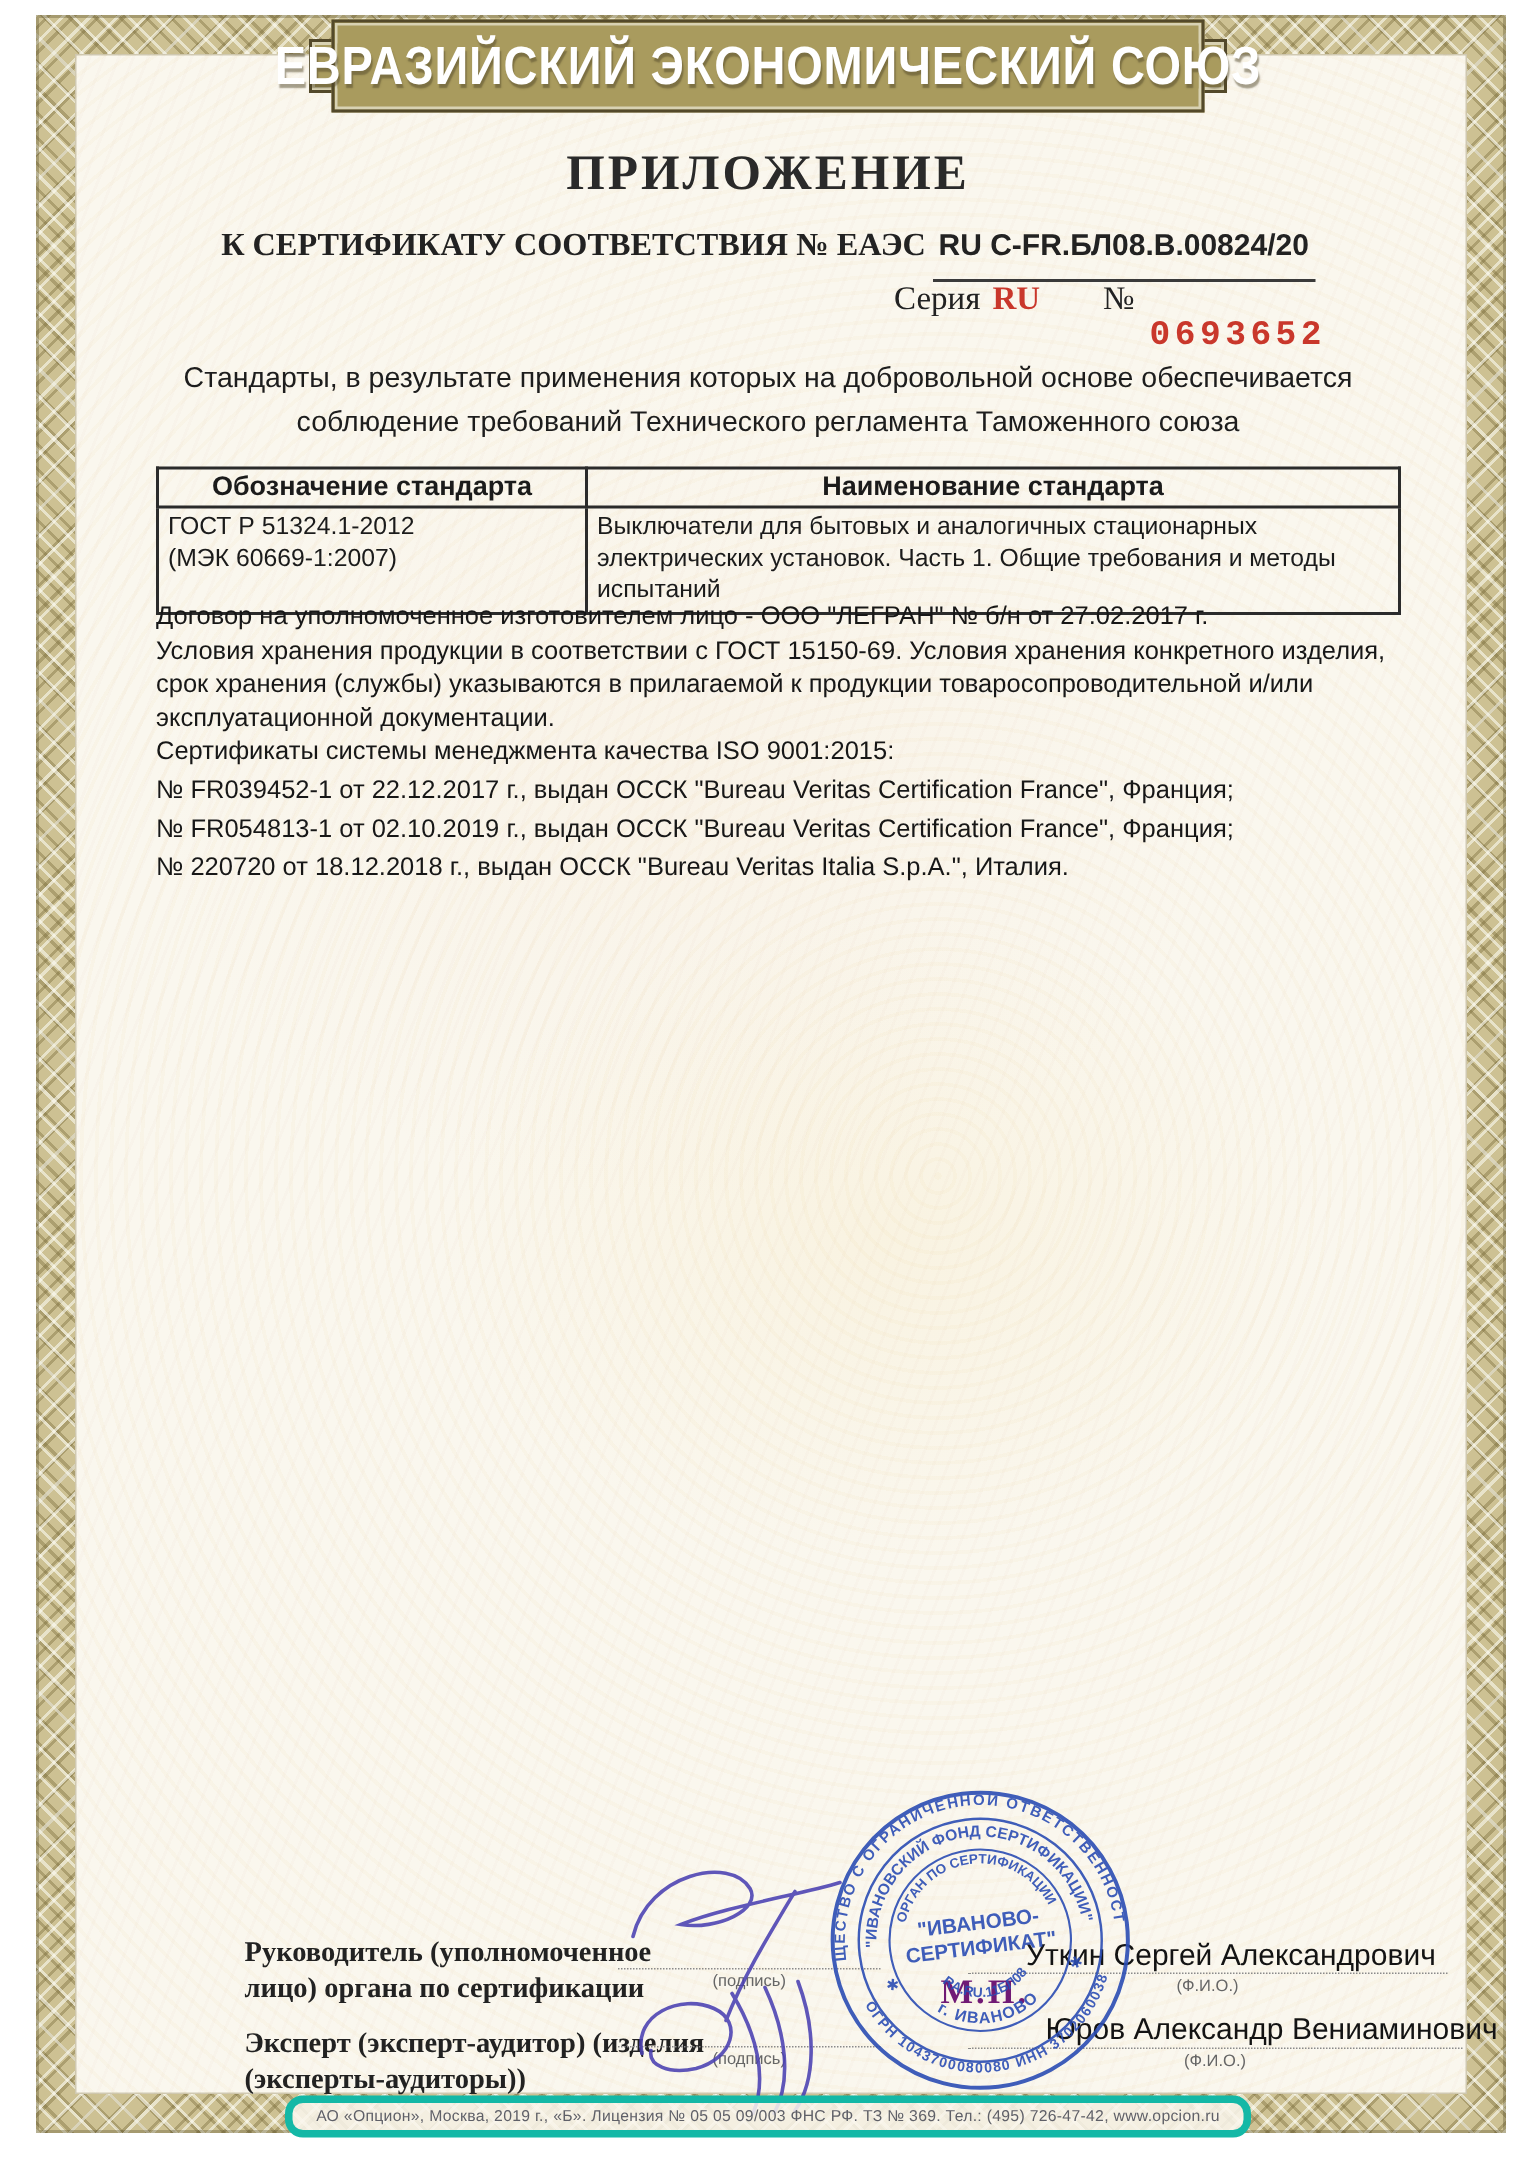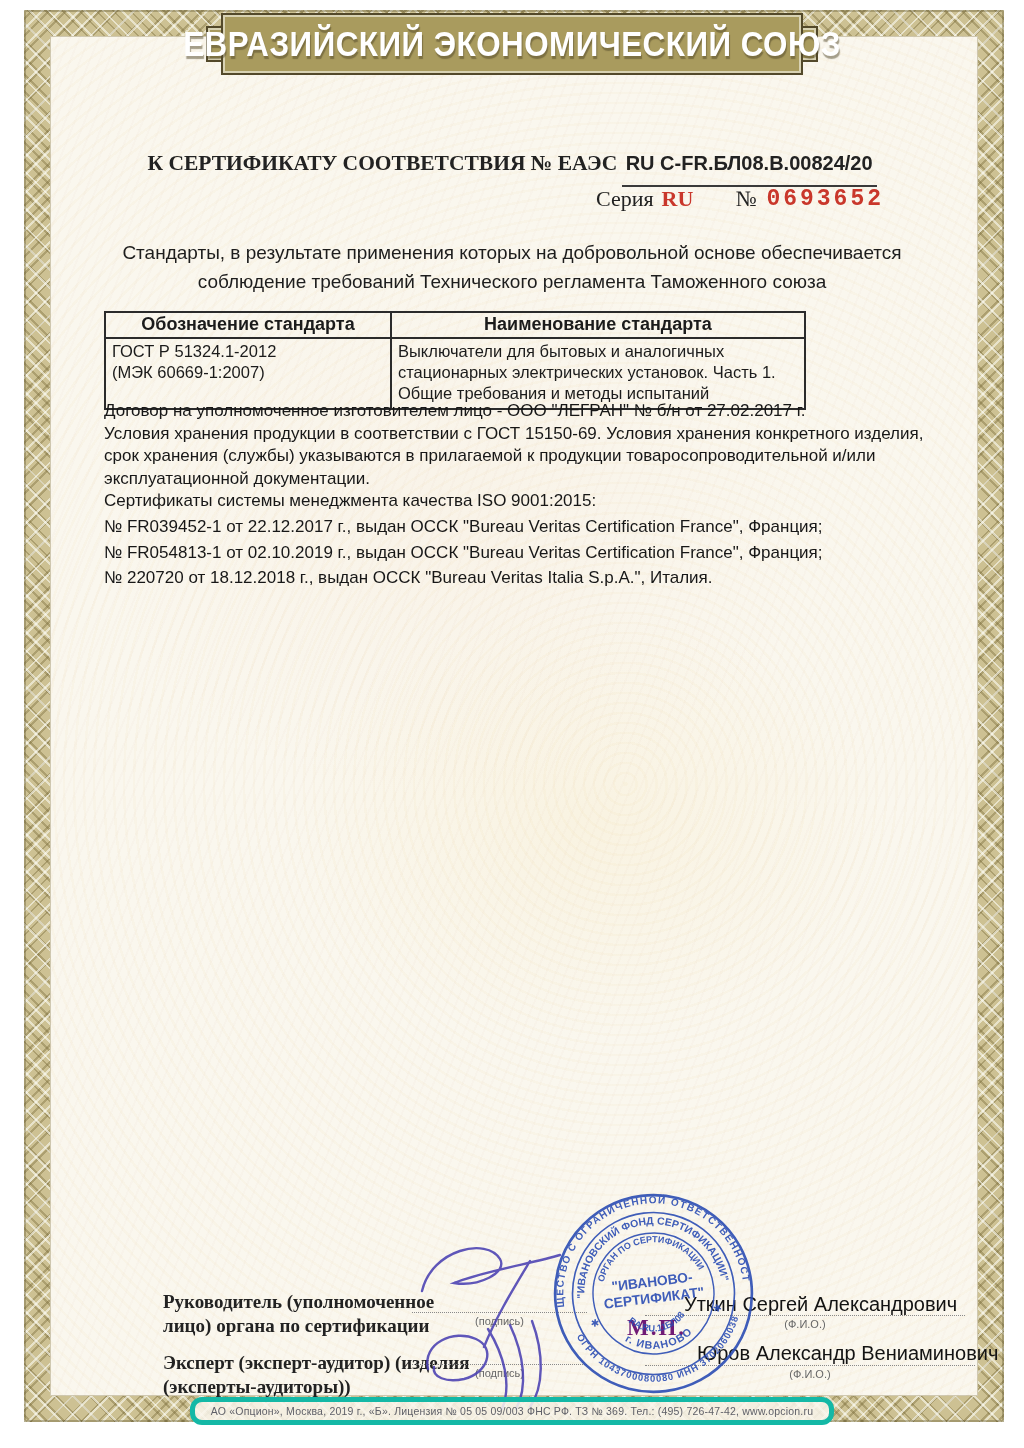--- a/index.html
+++ b/index.html
@@ -37,24 +37,24 @@
      font-family:"Liberation Serif",serif;font-weight:bold;font-size:33px;letter-spacing:2px;color:#2a2a2a;}
   .subtitle{left:0;width:100%;top:151px;text-align:center;white-space:nowrap;color:#222;}
   .subtitle .pre{font-family:"Liberation Serif",serif;font-weight:bold;font-size:21.5px;}
   .subtitle .num{font-family:"Liberation Sans",sans-serif;font-weight:600;font-size:20px;
      border-bottom:2px solid #3a3a3a;padding:0 4px 11px 4px;}
   .series{left:596px;top:186px;display:flex;align-items:flex-start;color:#222;}
   .series .lbl{font-family:"Liberation Serif",serif;font-size:22px;}
   .series .ru{font-family:"Liberation Serif",serif;font-size:22px;font-weight:600;color:#c9372b;margin-left:8px;}
   .series .no{font-family:"Liberation Serif",serif;font-size:22px;margin-left:42px;}
   .series .digits{font-family:"Liberation Mono",monospace;font-size:23px;font-weight:bold;
-     color:#c9372b;letter-spacing:3px;margin-left:10px;}
+     color:#c9372b;letter-spacing:3px;margin-left:10px;margin-top:24px;}
   .intro{left:50%;transform:translateX(-50%);width:856px;top:239px;text-align:center;
      font-size:19px;line-height:1.5;color:#1d1d1d;}
-  table.std{position:absolute;z-index:4;left:104px;top:311px;width:702px;border-collapse:collapse;}
+  table.std{position:absolute;z-index:4;left:104px;top:311px;width:830px;border-collapse:collapse;}
   table.std th,table.std td{border:2px solid #2b2b2b;color:#1b1b1b;}
   table.std th{font-size:18px;font-weight:bold;padding:1px 4px 2px;}
   table.std td{font-size:16.5px;line-height:1.28;padding:2px 6px 4px;vertical-align:top;}
   td.c1{width:272px;white-space:pre-line;}
   .bodytext{left:104px;top:400px;width:840px;font-size:17px;line-height:1.33;color:#171717;}
   .bodytext p{margin:0;}
   .bodytext p.gap{margin-top:3px;}
   
   .role{left:163px;width:315px;font-family:Liberation Serif, serif;font-weight:bold;
         font-size:19px;line-height:1.25;color:#222;}
@@ -76,20 +76,21 @@
   <div class="frame"></div>
   <div class="inner"></div>
 
   <div class="banner">
     <div class="band"></div>
     <div class="tab"></div>
     <div class="core"></div>
     <div class="txt">ЕВРАЗИЙСКИЙ ЭКОНОМИЧЕСКИЙ СОЮЗ</div>
   </div>
 
+  <div class="abs title">ПРИЛОЖЕНИЕ</div>
 
   <div class="abs subtitle">
     <span class="pre">К СЕРТИФИКАТУ СООТВЕТСТВИЯ № ЕАЭС</span>
     <span class="num">RU C-FR.БЛ08.В.00824/20</span>
   </div>
 
   <div class="abs series">
     <span class="lbl">Серия</span>
     <span class="ru">RU</span>
     <span class="no">№</span>

